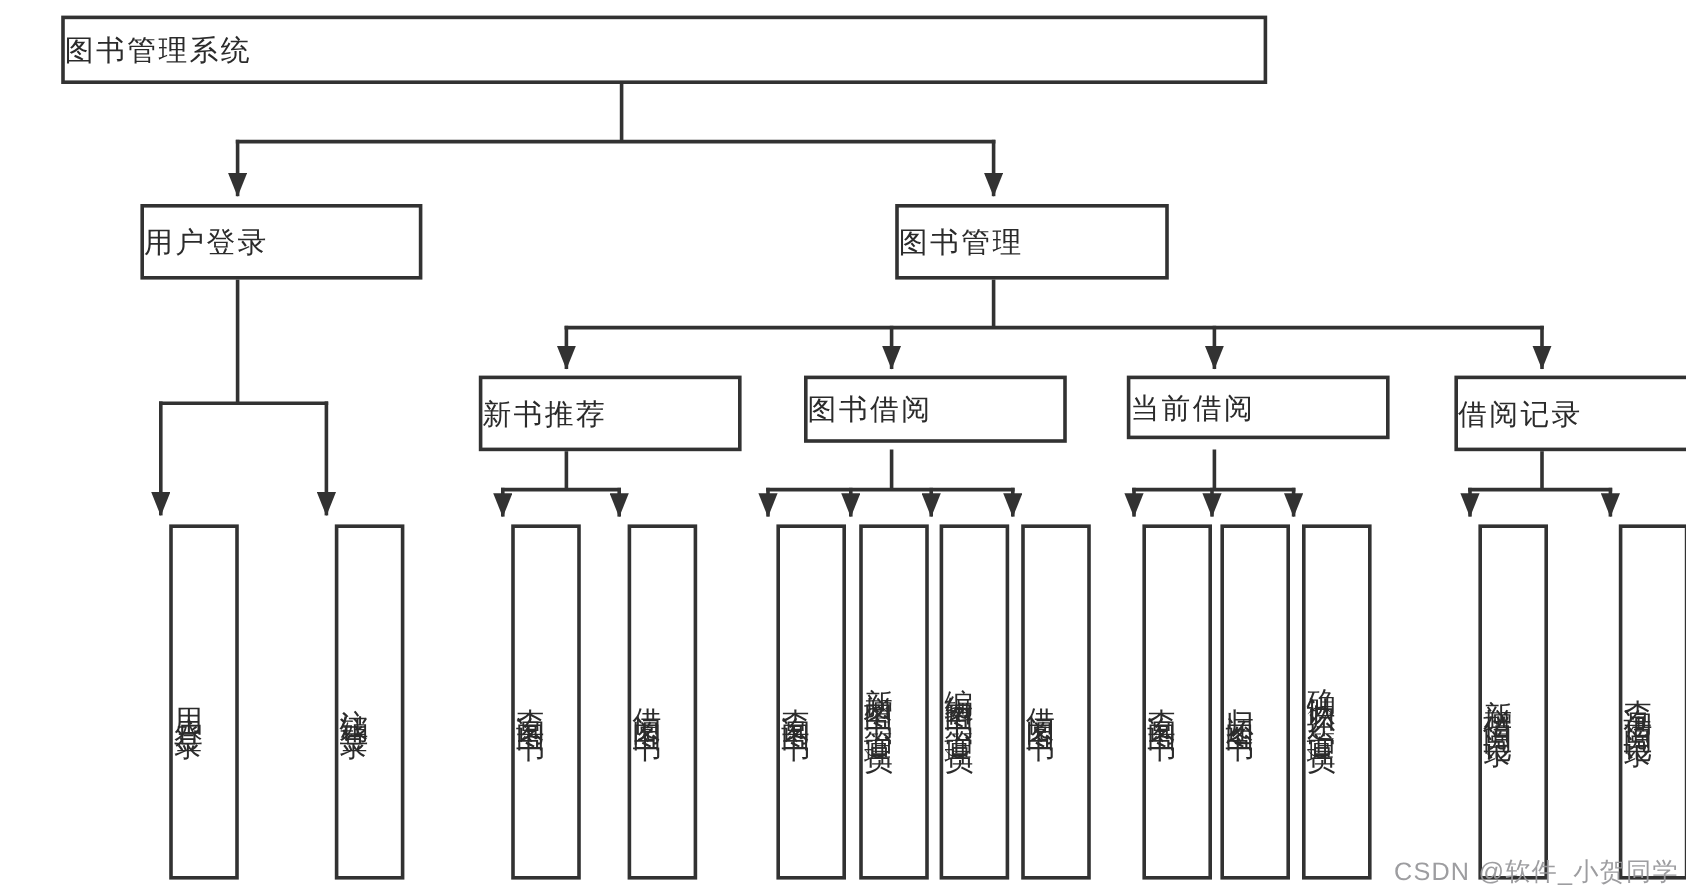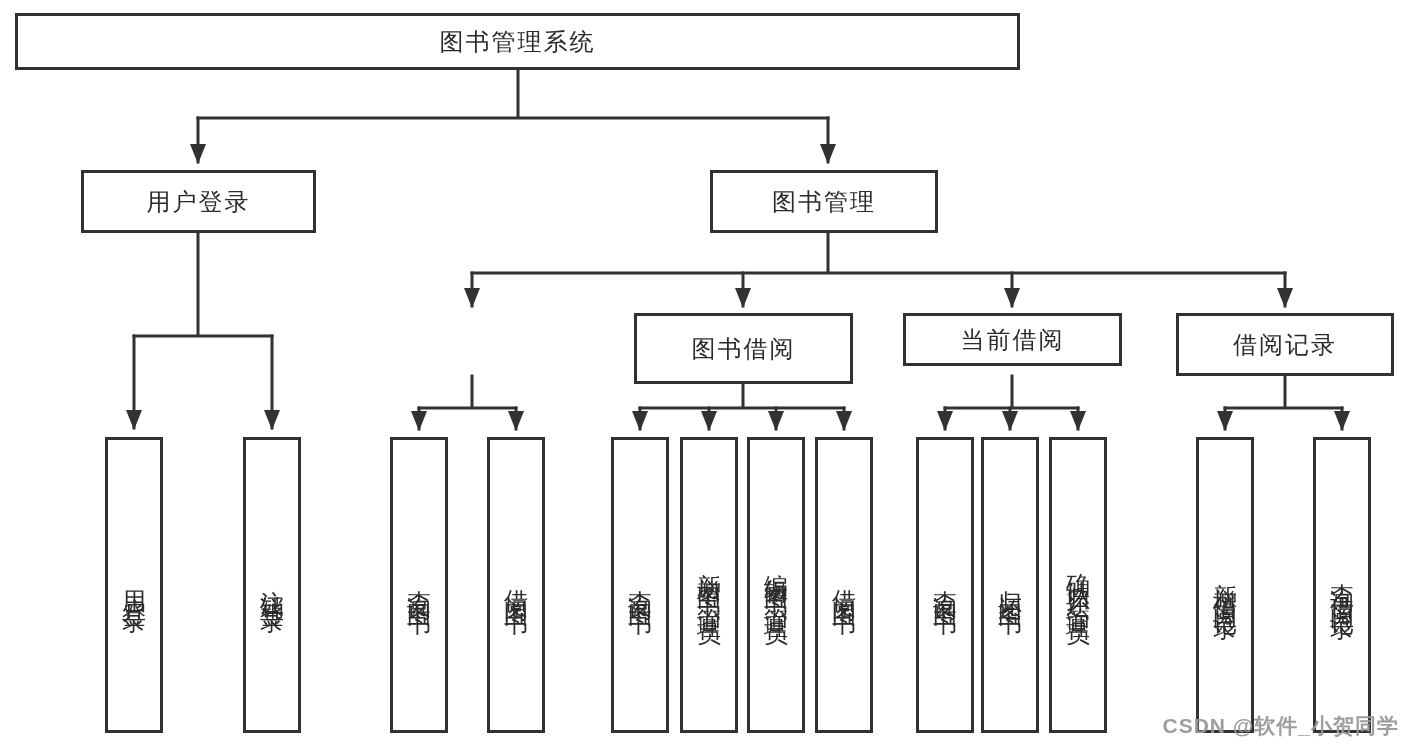--- a/index.html
+++ b/index.html
@@ -12,21 +12,22 @@
     overflow:hidden;
   }
   .wires{position:absolute;left:0;top:0;width:1405px;height:747px;}
   .box{
     position:absolute;
     border:3px solid #323232;
     background:#ffffff;
     box-sizing:border-box;
     display:flex;
     align-items:center;
-    justify-content:center;
+    justify-content:flex-start;
+    margin-left:36px;
   }
   .hlabel{
     font-size:24px;
     letter-spacing:2px;
     color:#2b2b2b;
     white-space:nowrap;
   }
   .leaf{width:58px;height:296px;top:437px;}
   .vlabel{
     writing-mode:vertical-rl;
@@ -37,21 +38,20 @@
   }
   .watermark{
     position:absolute;
     right:6px;
     bottom:7px;
     font-size:21px;
     color:rgba(152,152,155,0.95);
     letter-spacing:1px;
     white-space:nowrap;
     z-index:5;
-    font-weight:bold;
   }
 </style>
 </head>
 <body>
 
 <div class="stage">
 
   <svg class="wires" viewBox="0 0 1405 747" xmlns="http://www.w3.org/2000/svg">
     <defs>
       <marker id="arw" viewBox="0 0 10 8" refX="9" refY="4" markerWidth="20" markerHeight="16" markerUnits="userSpaceOnUse" orient="auto">
@@ -99,21 +99,24 @@
     <span class="hlabel">图书管理系统</span>
   </div>
 
   <div class="box" style="left:81px;top:170px;width:235px;height:63px;">
     <span class="hlabel">用户登录</span>
   </div>
   <div class="box" style="left:710px;top:170px;width:228px;height:63px;">
     <span class="hlabel">图书管理</span>
   </div>
 
-  <div class="box" style="left:634px;top:313px;width:219px;height:71px;">
+  <div class="box" style="left:363px;top:313px;width:219px;height:63px;">
+    <span class="hlabel">新书推荐</span>
+  </div>
+  <div class="box" style="left:634px;top:313px;width:219px;height:56px;">
     <span class="hlabel">图书借阅</span>
   </div>
   <div class="box" style="left:903px;top:313px;width:219px;height:53px;">
     <span class="hlabel">当前借阅</span>
   </div>
   <div class="box" style="left:1176px;top:313px;width:218px;height:63px;">
     <span class="hlabel">借阅记录</span>
   </div>
 
   <div class="box leaf" style="left:105px;">

